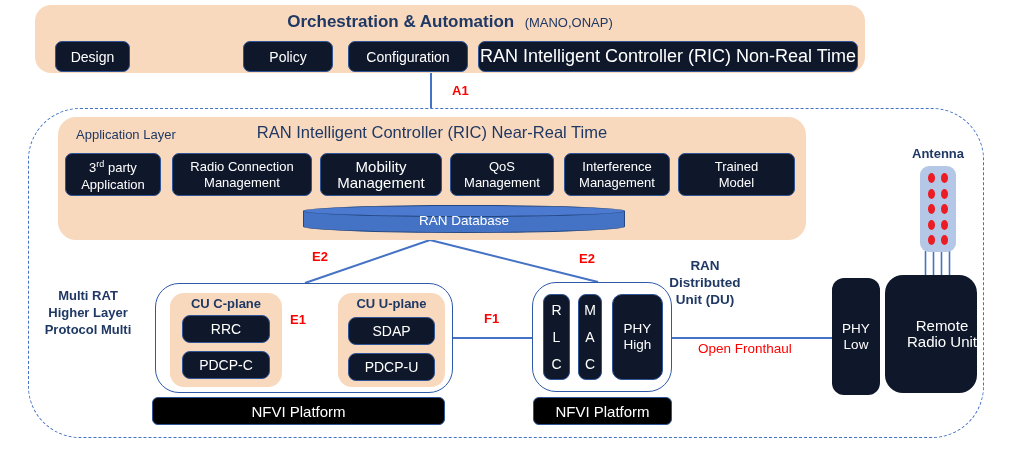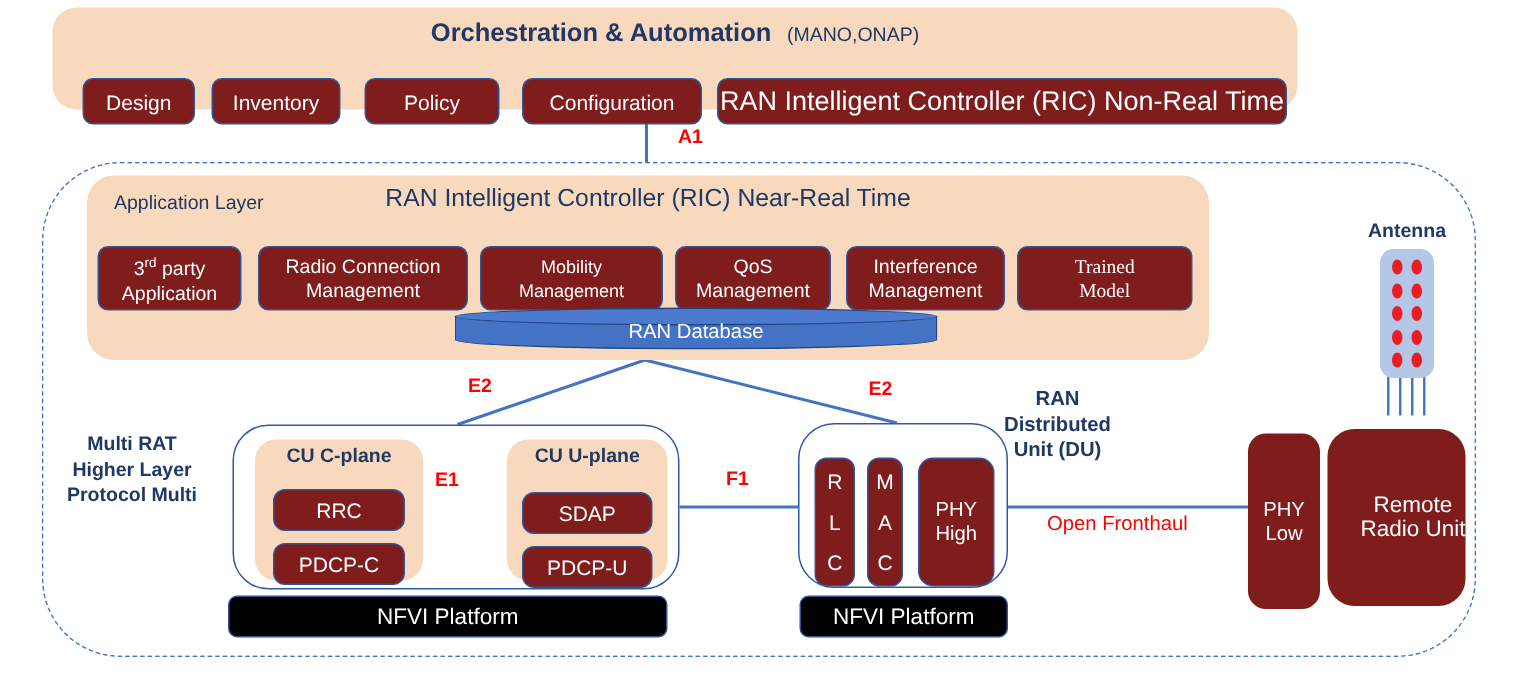--- a/index.html
+++ b/index.html
@@ -4,23 +4,23 @@
 <style>
   html,body{margin:0;padding:0;background:#ffffff;}
   .canvas{
     position:relative;width:1015px;height:455px;background:#ffffff;
     font-family:"Liberation Sans", sans-serif;overflow:hidden;
   }
   .abs{position:absolute;}
   .navy{color:#1F3864;}
   .peach{background:#F8D9BD;}
   .btn{
-    position:absolute;background:#7f1d1d;border:1.5px solid #2F5597;
+    position:absolute;background:#0f172a;border:1.5px solid #2F5597;
     border-radius:7px;color:#ffffff;display:flex;align-items:center;
-    justify-content:center;text-align:center;box-sizing:border-box;margin-top:11px;
+    justify-content:center;text-align:center;box-sizing:border-box;
   }
   .btn .l{display:block;line-height:16px;}
   .red-lab{position:absolute;color:#FF0000;font-weight:bold;font-size:13px;}
   .dashed-box{
     position:absolute;border:1.6px dashed #4472C4;border-radius:52px;
     box-sizing:border-box;background:transparent;
   }
   .white-box{
     position:absolute;background:#ffffff;border:1.7px solid #2E5AA8;
     border-radius:24px;box-sizing:border-box;
@@ -78,23 +78,20 @@
   </svg>
 
   <div class="abs peach" style="left:35px;top:5px;width:830px;height:68px;border-radius:16px;">
     <div class="abs" style="left:0;right:0;top:7px;text-align:center;">
       <span class="navy" style="font-weight:bold;font-size:17px;">Orchestration &amp; Automation</span>
       <span class="navy" style="font-size:13px;margin-left:6px;">(MANO,ONAP)</span>
     </div>
     <div class="btn" style="left:20px;top:36px;width:75px;height:31px;font-size:14px;">
       <span>Design</span>
     </div>
-    <div class="btn" style="left:106px;top:36px;width:86px;height:31px;font-size:14px;">
-      <span>Inventory</span>
-    </div>
     <div class="btn" style="left:208px;top:36px;width:90px;height:31px;font-size:14px;">
       <span>Policy</span>
     </div>
     <div class="btn" style="left:313px;top:36px;width:120px;height:31px;font-size:14px;">
       <span>Configuration</span>
     </div>
     <div class="btn" style="left:443px;top:36px;width:380px;height:31px;font-size:18px;">
       <span>RAN Intelligent Controller (RIC) Non-Real Time</span>
     </div>
   </div>
@@ -112,39 +109,39 @@
         <span class="l"><span>3</span><sup>rd</sup><span> party</span></span>
         <span class="l">Application</span>
       </span>
     </div>
     <div class="btn" style="left:114px;top:36px;width:140px;height:43px;font-size:13px;">
       <span>
         <span class="l">Radio Connection</span>
         <span class="l">Management</span>
       </span>
     </div>
-    <div class="btn" style="left:262px;top:36px;width:122px;height:43px;font-size:12px;">
+    <div class="btn" style="left:262px;top:36px;width:122px;height:43px;font-size:15px;">
       <span>
         <span class="l">Mobility</span>
         <span class="l">Management</span>
       </span>
     </div>
     <div class="btn" style="left:392px;top:36px;width:104px;height:43px;font-size:13px;">
       <span>
         <span class="l">QoS</span>
         <span class="l">Management</span>
       </span>
     </div>
     <div class="btn" style="left:506px;top:36px;width:106px;height:43px;font-size:13px;">
       <span>
         <span class="l">Interference</span>
         <span class="l">Management</span>
       </span>
     </div>
-    <div class="btn" style="left:620px;top:36px;width:117px;height:43px;font-size:13px;font-family:Liberation Serif, serif;">
+    <div class="btn" style="left:620px;top:36px;width:117px;height:43px;font-size:13px;">
       <span>
         <span class="l">Trained</span>
         <span class="l">Model</span>
       </span>
     </div>
 
     <div class="abs" style="left:245px;top:88px;width:322px;height:28px;">
       <div class="cyl-body"></div>
       <div class="cyl-top"></div>
       <div class="cyl-label">RAN Database</div>

